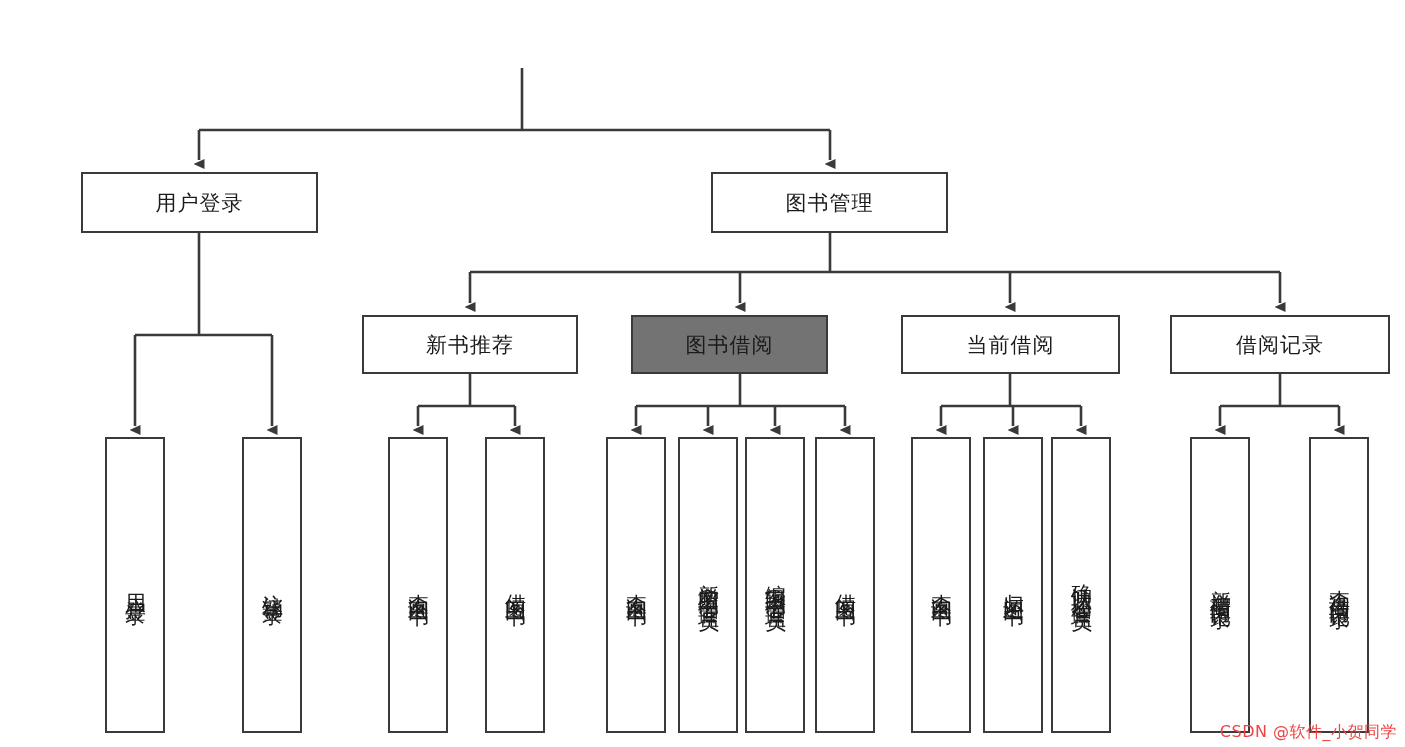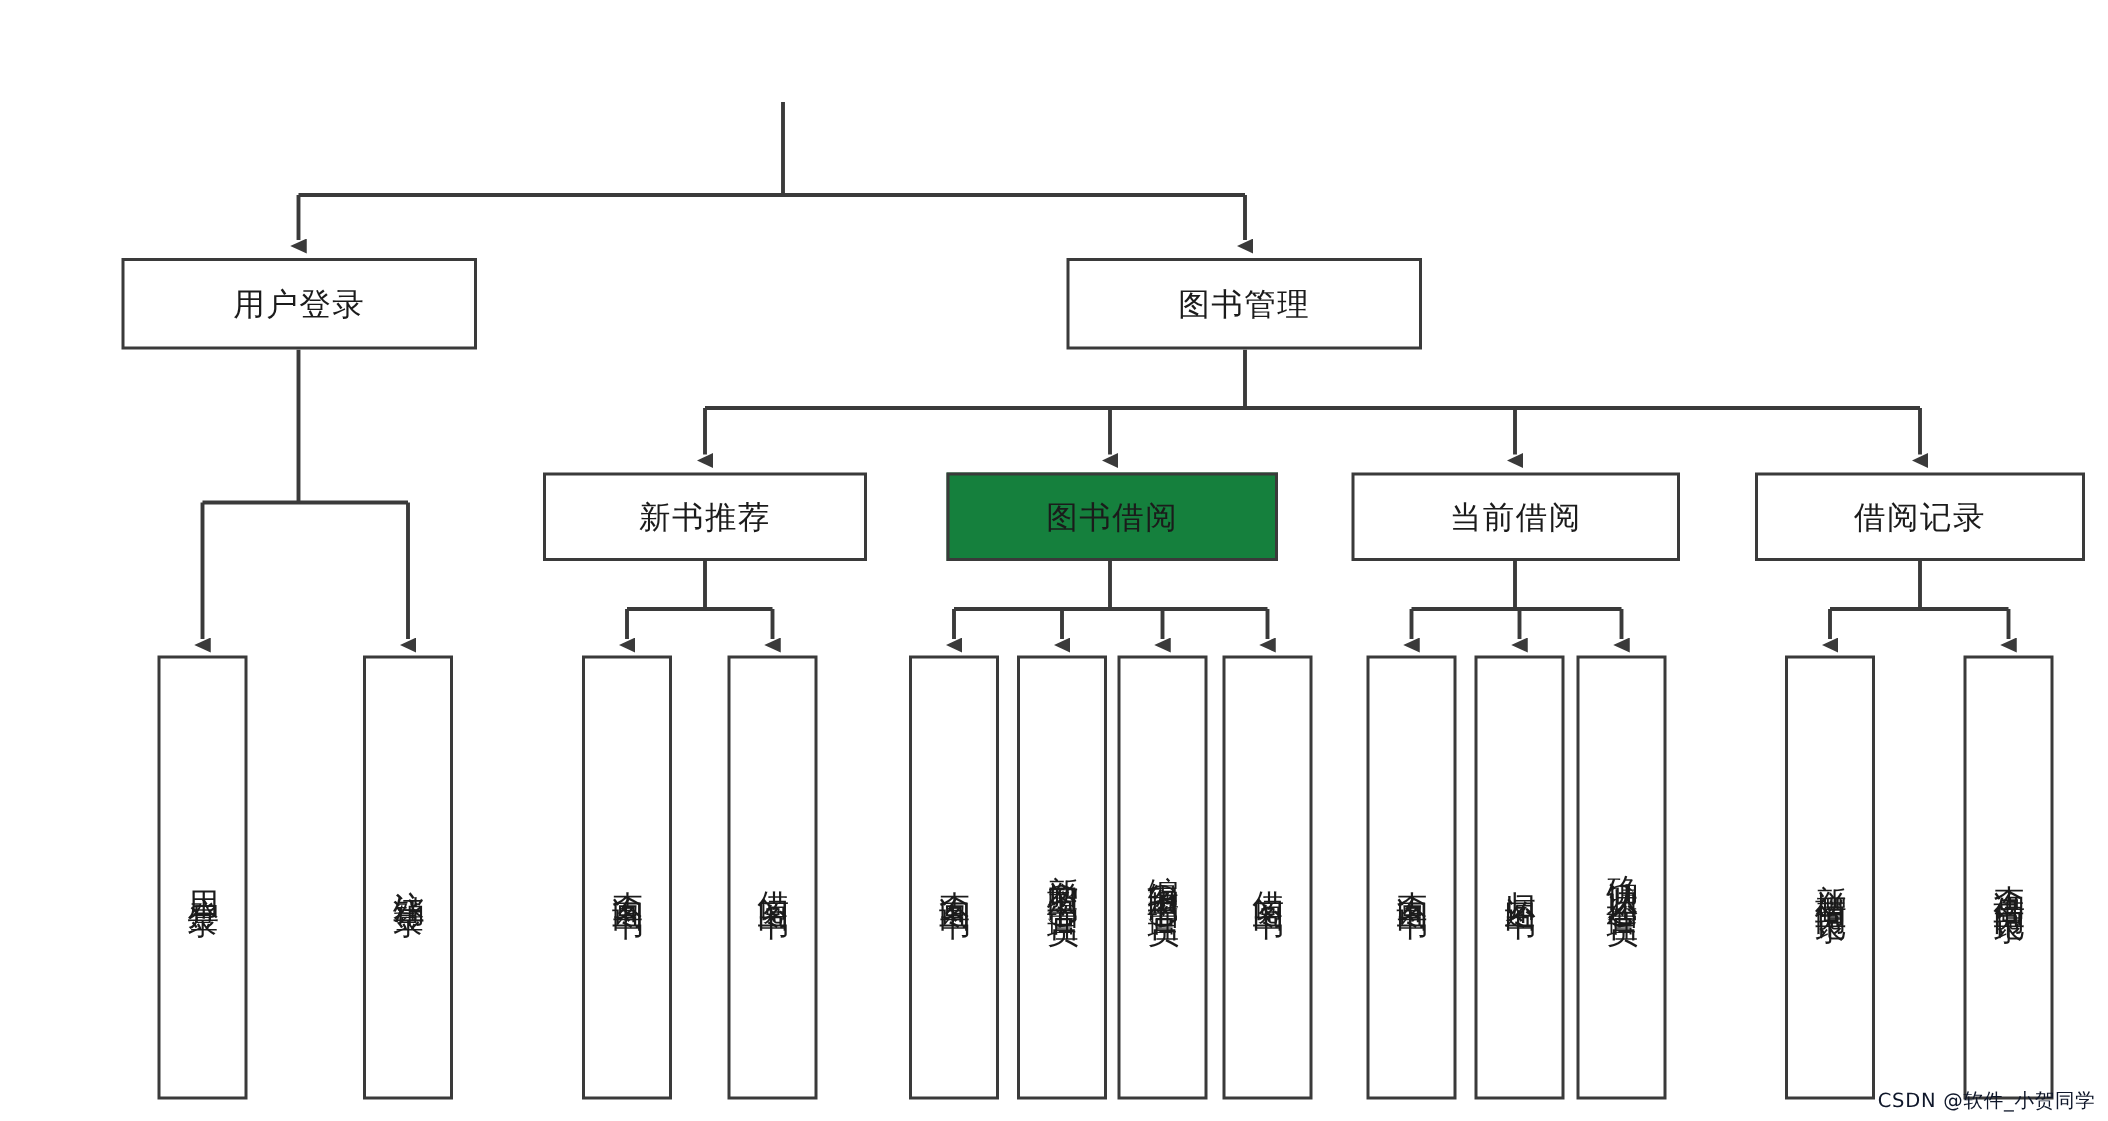--- a/index.html
+++ b/index.html
@@ -52,22 +52,22 @@
     white-space: nowrap;
     display: block;
   }
   .node.root {
     font-size: 22px;
   }
   .watermark {
     position: absolute;
     right: 8px;
     bottom: 4px;
-    font-size: 13px;
-    color: #0f172a;
+    font-size: 16px;
+    color: #ef4444;
     z-index: 5;
     white-space: nowrap;
     letter-spacing: 0.5px;
   }
 </style>
 </head>
 <body>
 
 <div id="canvas">
 
@@ -119,21 +119,21 @@
       <path d="M 1220 406 L 1220 426" marker-end="url(#arrow)"></path>
       <path d="M 1339 406 L 1339 426" marker-end="url(#arrow)"></path>
     </g>
   </svg>
 
 
   <div class="node h" style="left: 81px; top: 172px; width: 237px; height: 61px; border-color: rgb(58, 58, 58); background: rgb(255, 255, 255); color: rgb(27, 27, 27);">用户登录</div>
   <div class="node h" style="left: 711px; top: 172px; width: 237px; height: 61px; border-color: rgb(58, 58, 58); background: rgb(255, 255, 255); color: rgb(27, 27, 27);">图书管理</div>
 
   <div class="node h" style="left: 362px; top: 315px; width: 216px; height: 59px; border-color: rgb(58, 58, 58); background: rgb(255, 255, 255); color: rgb(27, 27, 27);">新书推荐</div>
-  <div class="node h" style="left: 631px; top: 315px; width: 221px; height: 59px; border-color: rgb(58, 58, 58); background: #15803d; color: rgb(27, 27, 27);">图书借阅</div>
+  <div class="node h" style="left: 631px; top: 315px; width: 197px; height: 59px; border-color: rgb(58, 58, 58); background: #737373; color: rgb(27, 27, 27);">图书借阅</div>
   <div class="node h" style="left: 901px; top: 315px; width: 219px; height: 59px; border-color: rgb(58, 58, 58); background: rgb(255, 255, 255); color: rgb(27, 27, 27);">当前借阅</div>
   <div class="node h" style="left: 1170px; top: 315px; width: 220px; height: 59px; border-color: rgb(58, 58, 58); background: rgb(255, 255, 255); color: rgb(27, 27, 27);">借阅记录</div>
 
   <div class="node v" style="left: 105px; top: 437px; width: 60px; height: 296px; border-color: rgb(58, 58, 58); background: rgb(255, 255, 255); color: rgb(27, 27, 27);">
     <span class="vtext">用户登录</span>
   </div>
   <div class="node v" style="left: 242px; top: 437px; width: 60px; height: 296px; border-color: rgb(58, 58, 58); background: rgb(255, 255, 255); color: rgb(27, 27, 27);">
     <span class="vtext">注销登录</span>
   </div>
   <div class="node v" style="left: 388px; top: 437px; width: 60px; height: 296px; border-color: rgb(58, 58, 58); background: rgb(255, 255, 255); color: rgb(27, 27, 27);">

